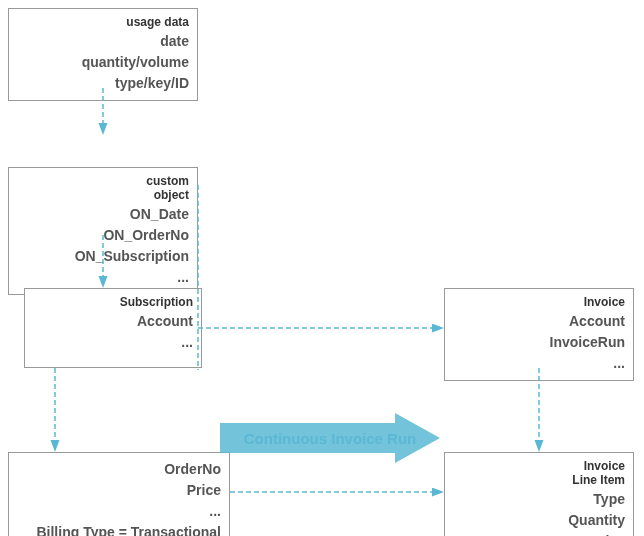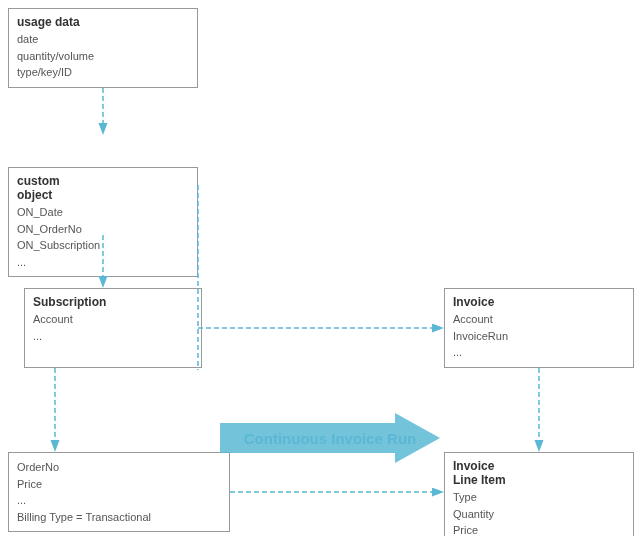--- a/index.html
+++ b/index.html
@@ -12,33 +12,35 @@
       color: #333;
       position: relative;
       overflow: hidden;
     }
 
     .box {
       position: absolute;
       border: 1.5px solid #999;
       background: #fff;
       padding: 6px 8px;
+      text-align: right;
     }
 
     .box-title {
       font-weight: bold;
       font-size: 12px;
       color: #333;
       margin-bottom: 2px;
     }
 
     .box-fields {
-      font-size: 11px;
+      font-size: 14px;
       color: #555;
       line-height: 1.5;
+      font-weight: bold;
     }
 
     
     .arrows-svg {
       position: absolute;
       top: 0;
       left: 0;
       width: 644px;
       height: 536px;
       pointer-events: none;

